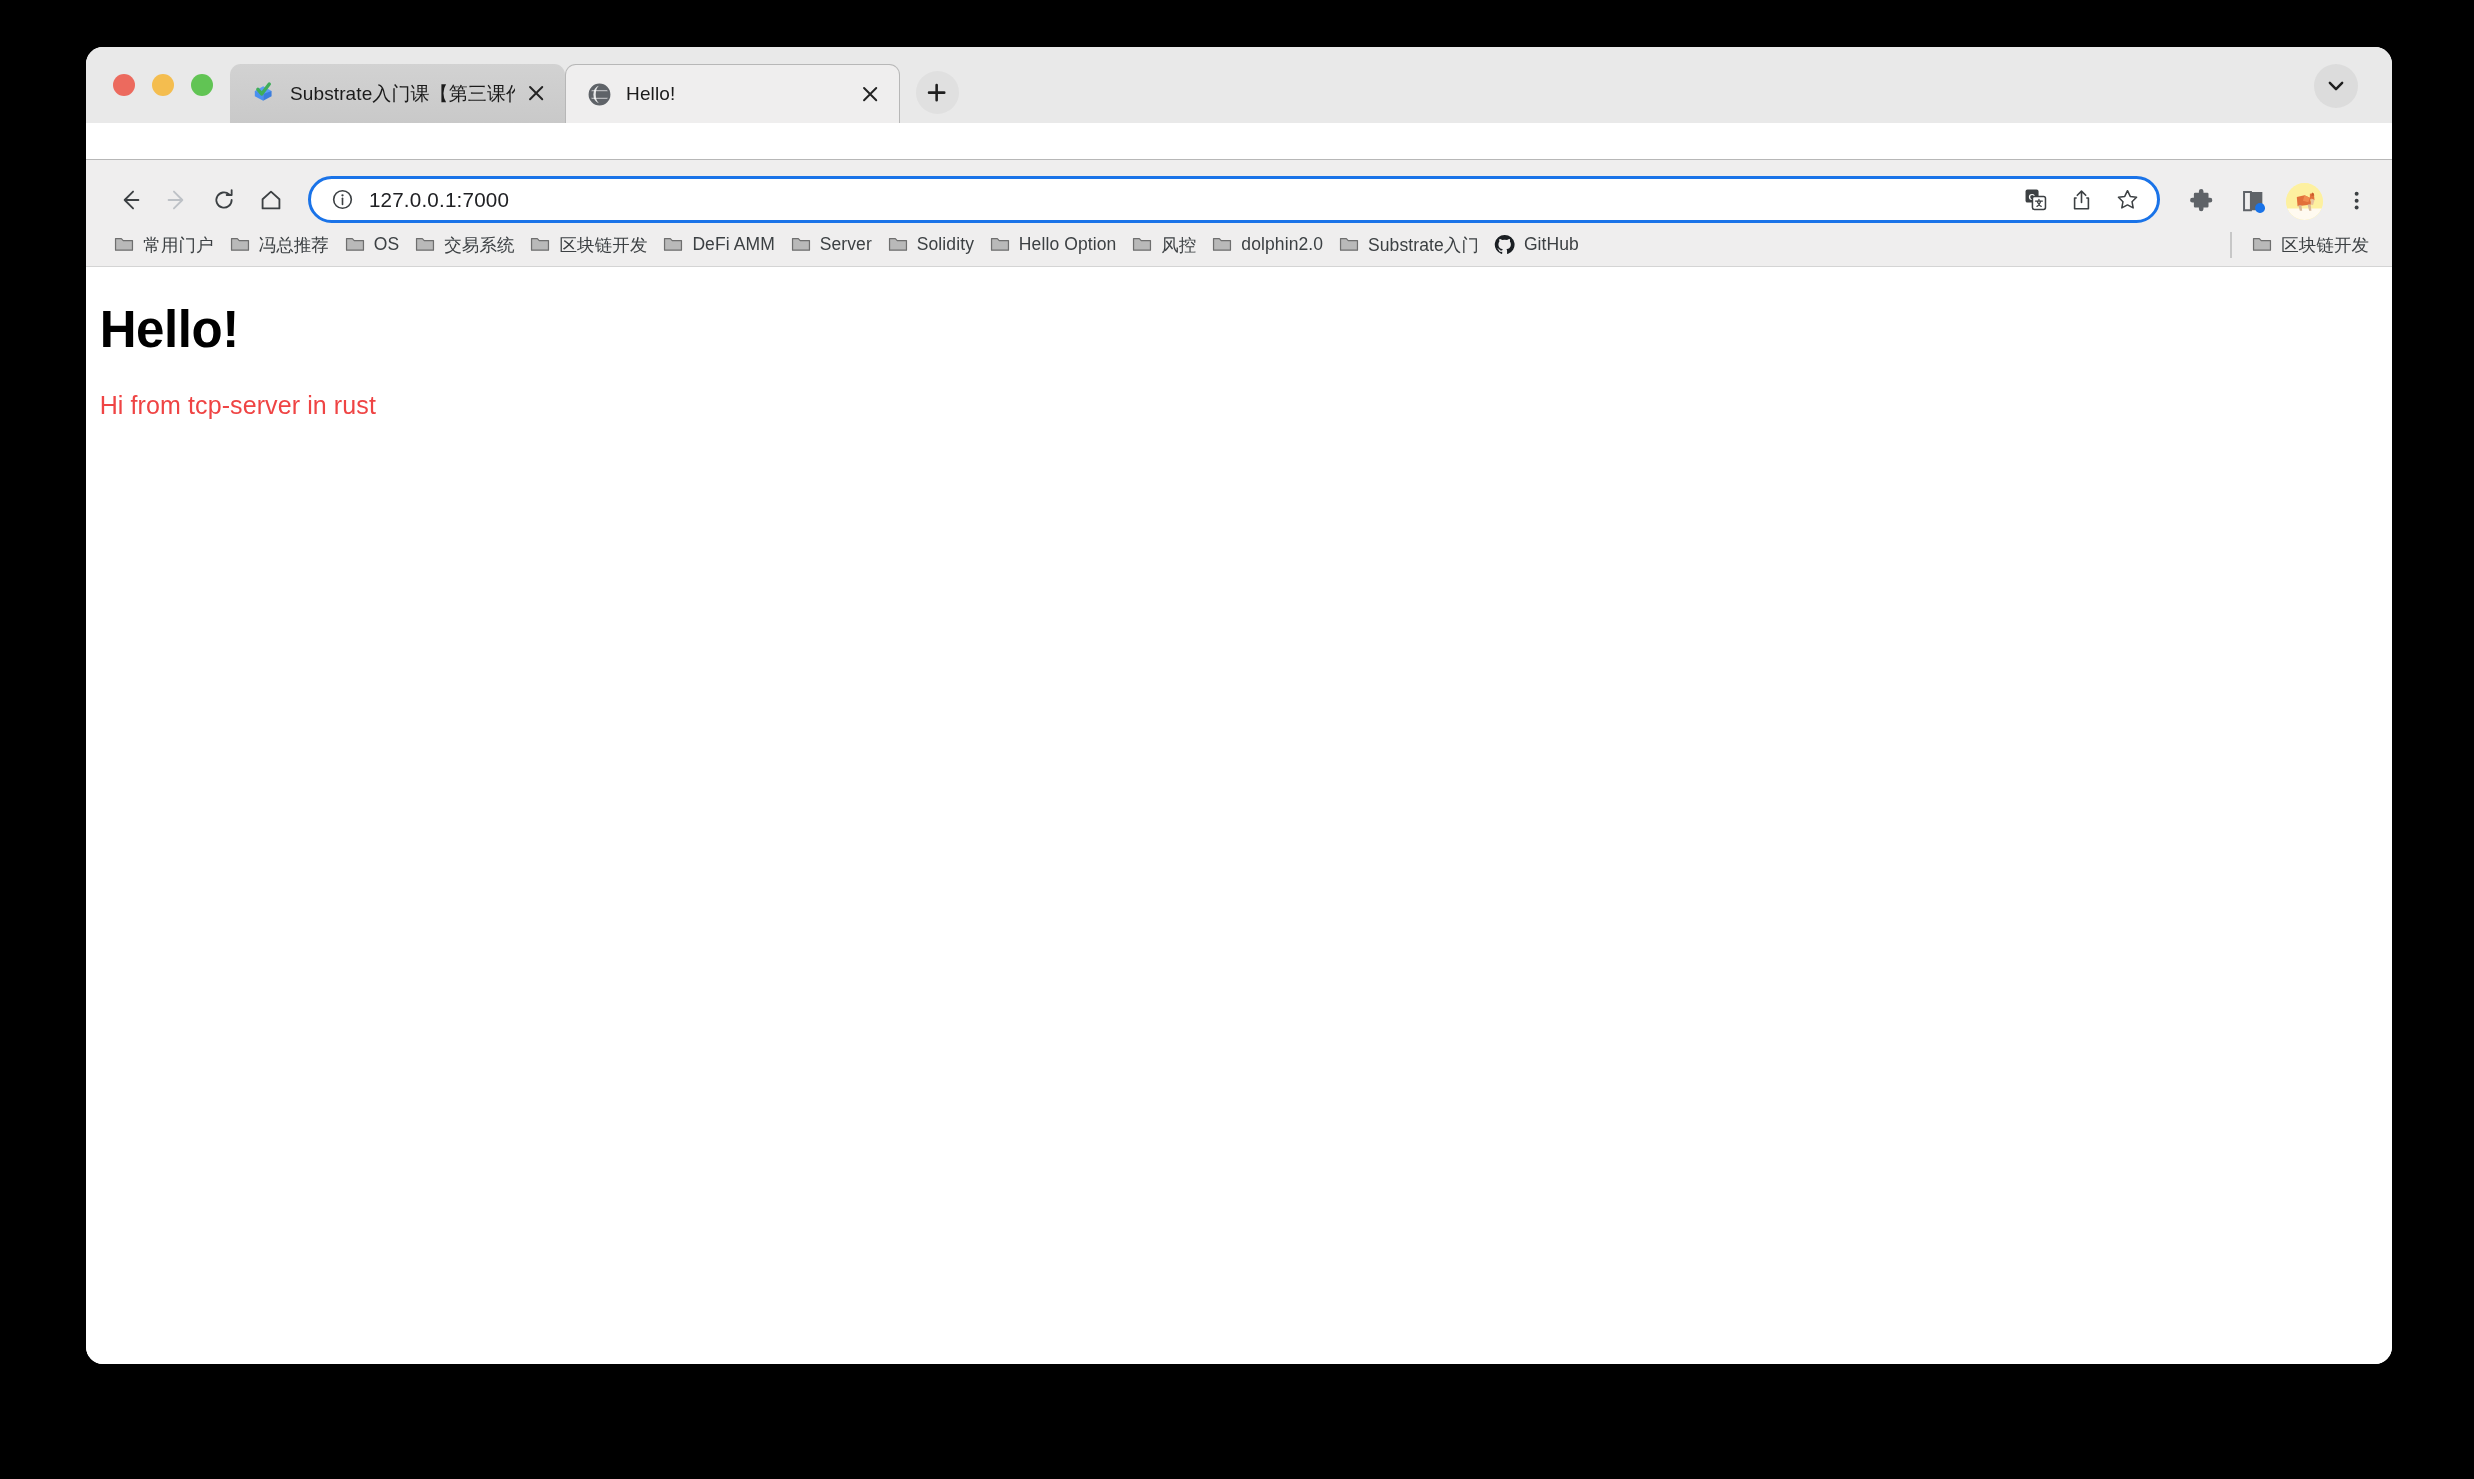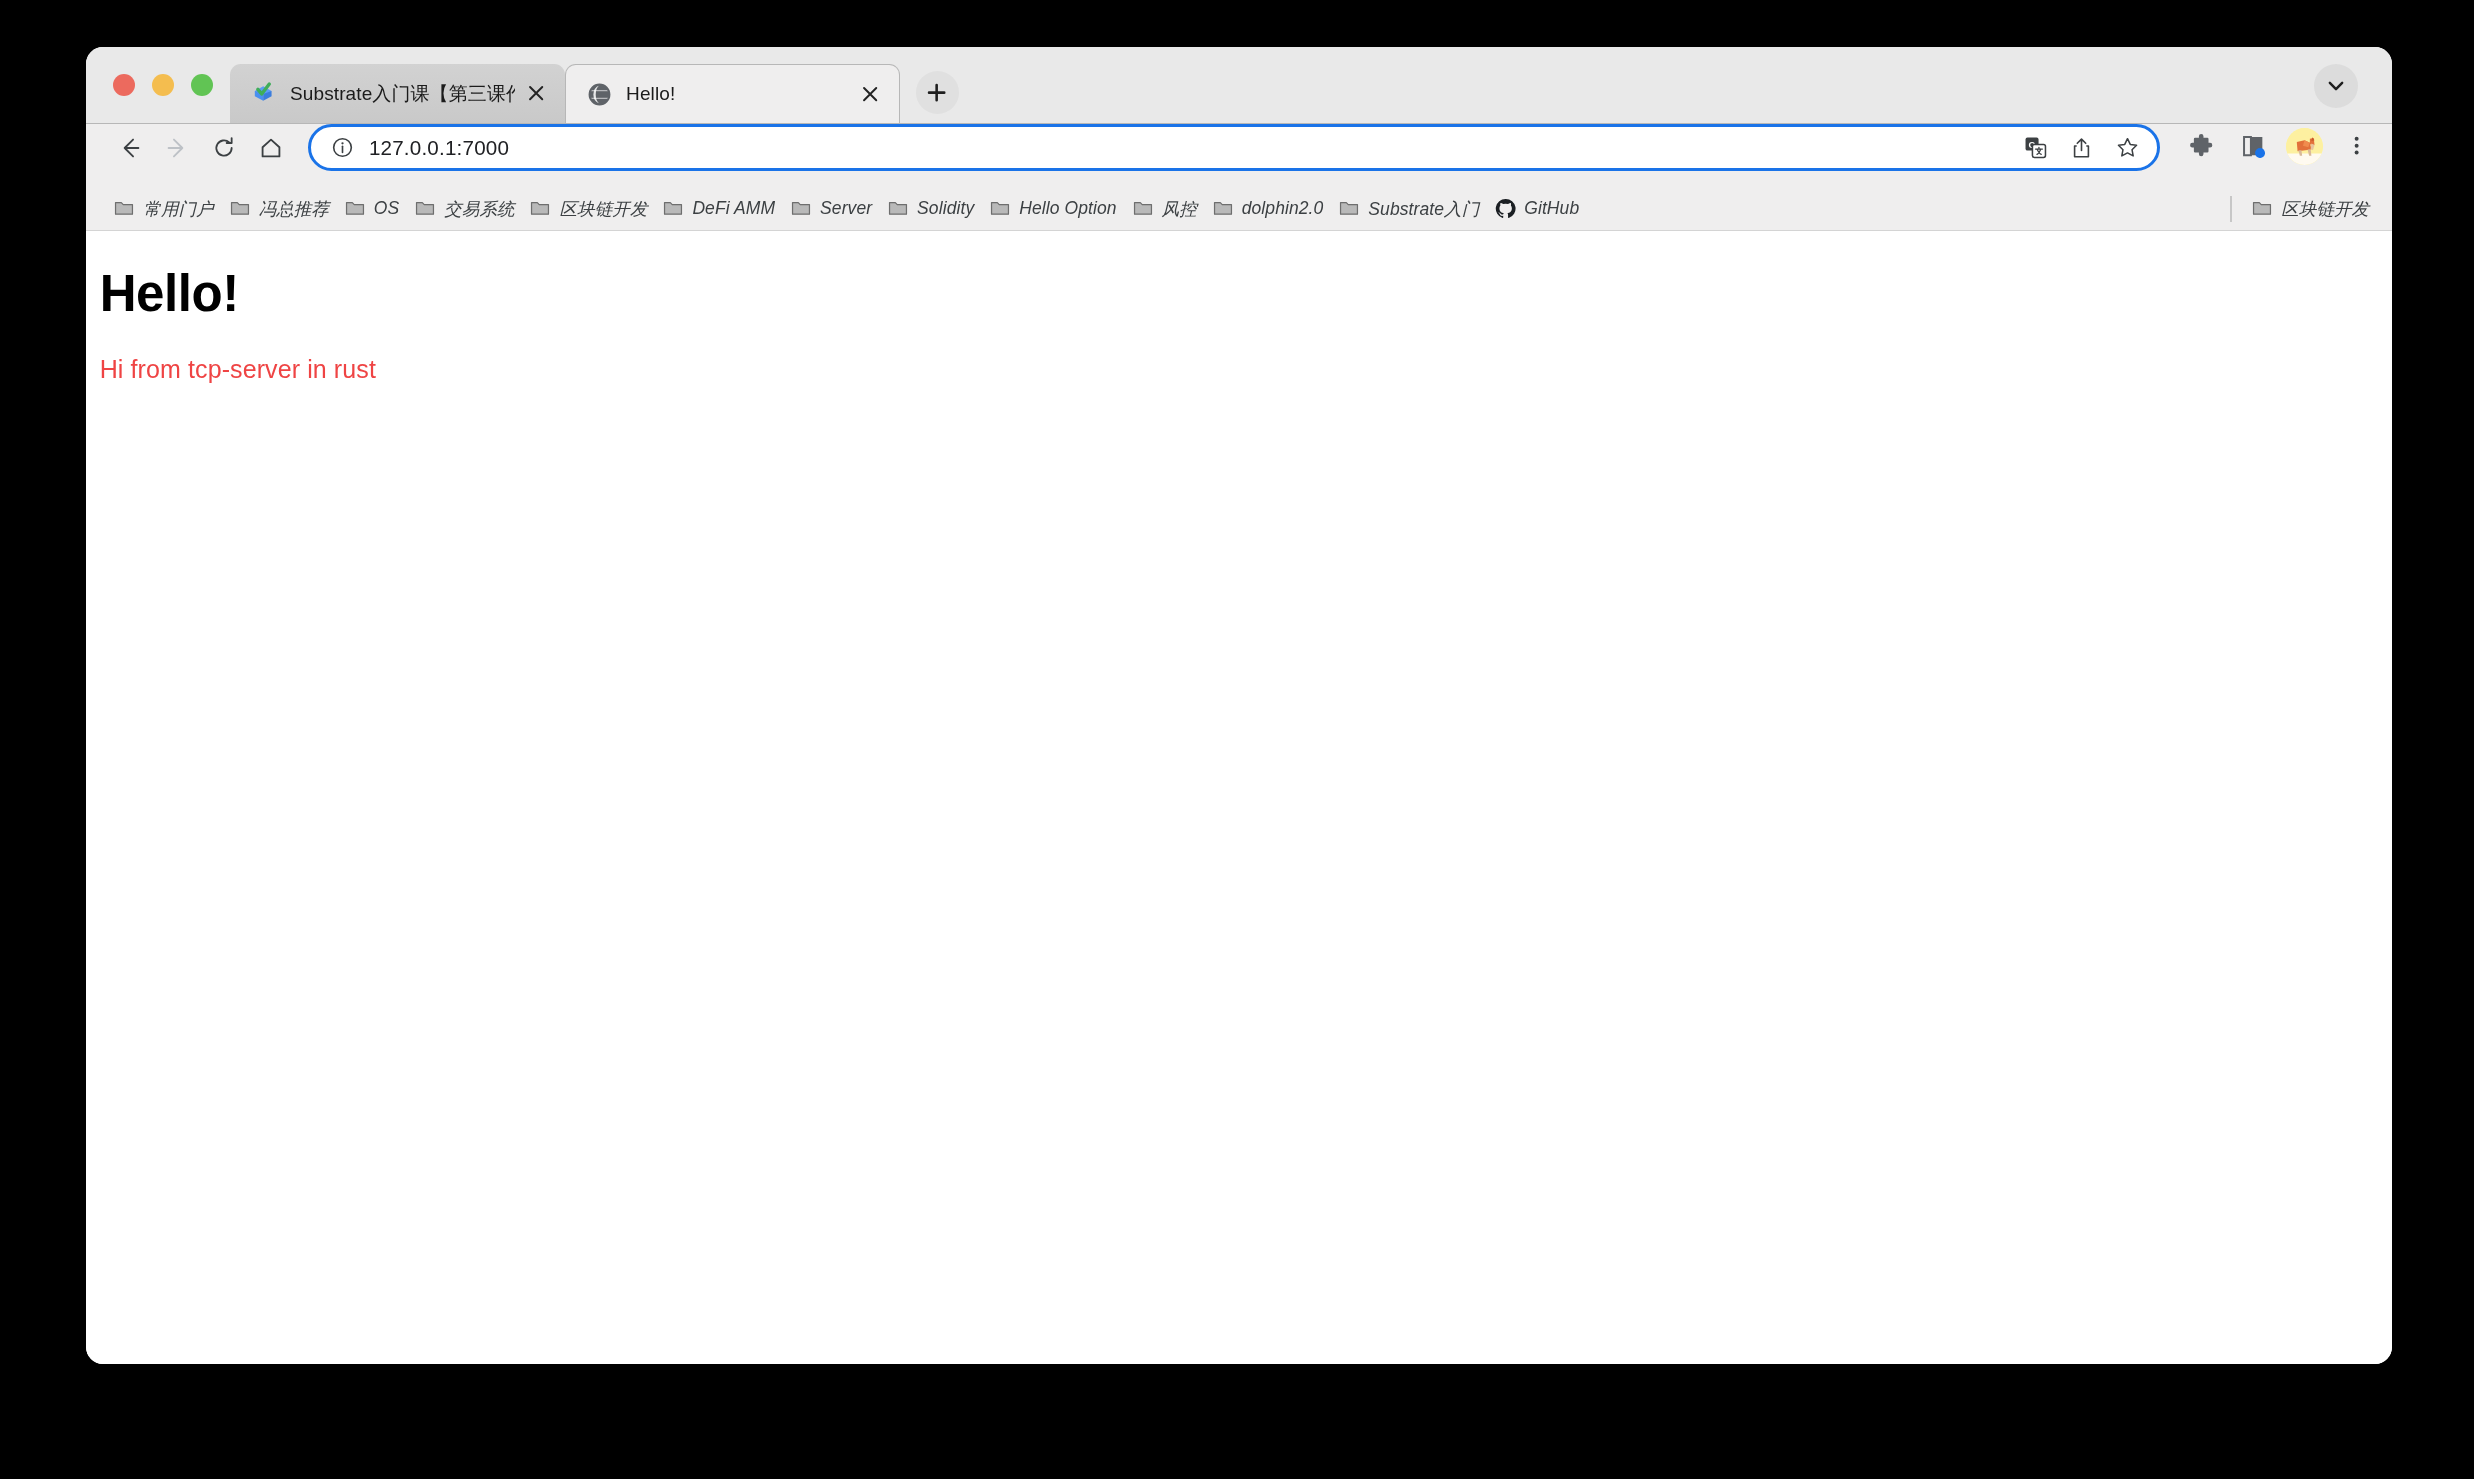--- a/index.html
+++ b/index.html
@@ -114,25 +114,26 @@
     flex: 0 0 44px;
     align-self: flex-end;
   }
 
   
   .toolbar {
     height: 64px;
     background: #efeeee;
     border-top: 0.8px solid #b7b7b7;
     display: flex;
-    align-items: flex-start;
+    align-items: flex-end;
     padding: 0 13.7px 0 20px;
     flex: 0 0 auto;
     position: relative;
     z-index: 2;
+    margin-top: 36px;
   }
   .nav-btn {
     width: 47px; height: 47px;
     display: flex; align-items: center; justify-content: center;
     border-radius: 50%;
     flex: 0 0 47px;
   }
 
   .omnibox {
     flex: 1 1 auto;
@@ -190,21 +191,20 @@
     border-bottom: 0.8px solid #d4d4d4;
   }
   .bm {
     display: flex;
     align-items: center;
     height: 34px;
     padding: 0 7.6px;
     border-radius: 6.1px;
     white-space: nowrap;
     flex: 0 0 auto;
-    font-style: italic;
   }
   .bm-icon {
     width: 21.3px; height: 21.3px; flex: 0 0 21.3px;
     display:flex; align-items:center; justify-content:center;
     margin-right: 8.4px;
   }
   .bm-label { font-size: 17.5px; color: #3c4043; letter-spacing: 0.1px; }
   .bm-spacer { flex: 1 1 auto; }
   .bm-divider {
     width: 1.5px; height: 26px; background: #c7c7c7; margin: 0 12.2px 0 4.6px;

